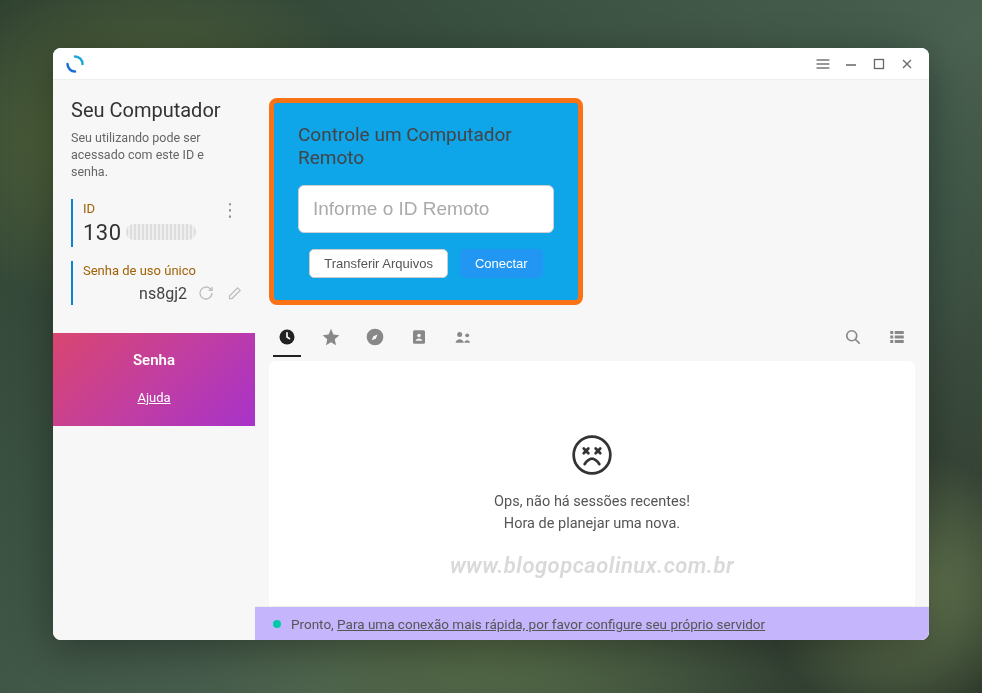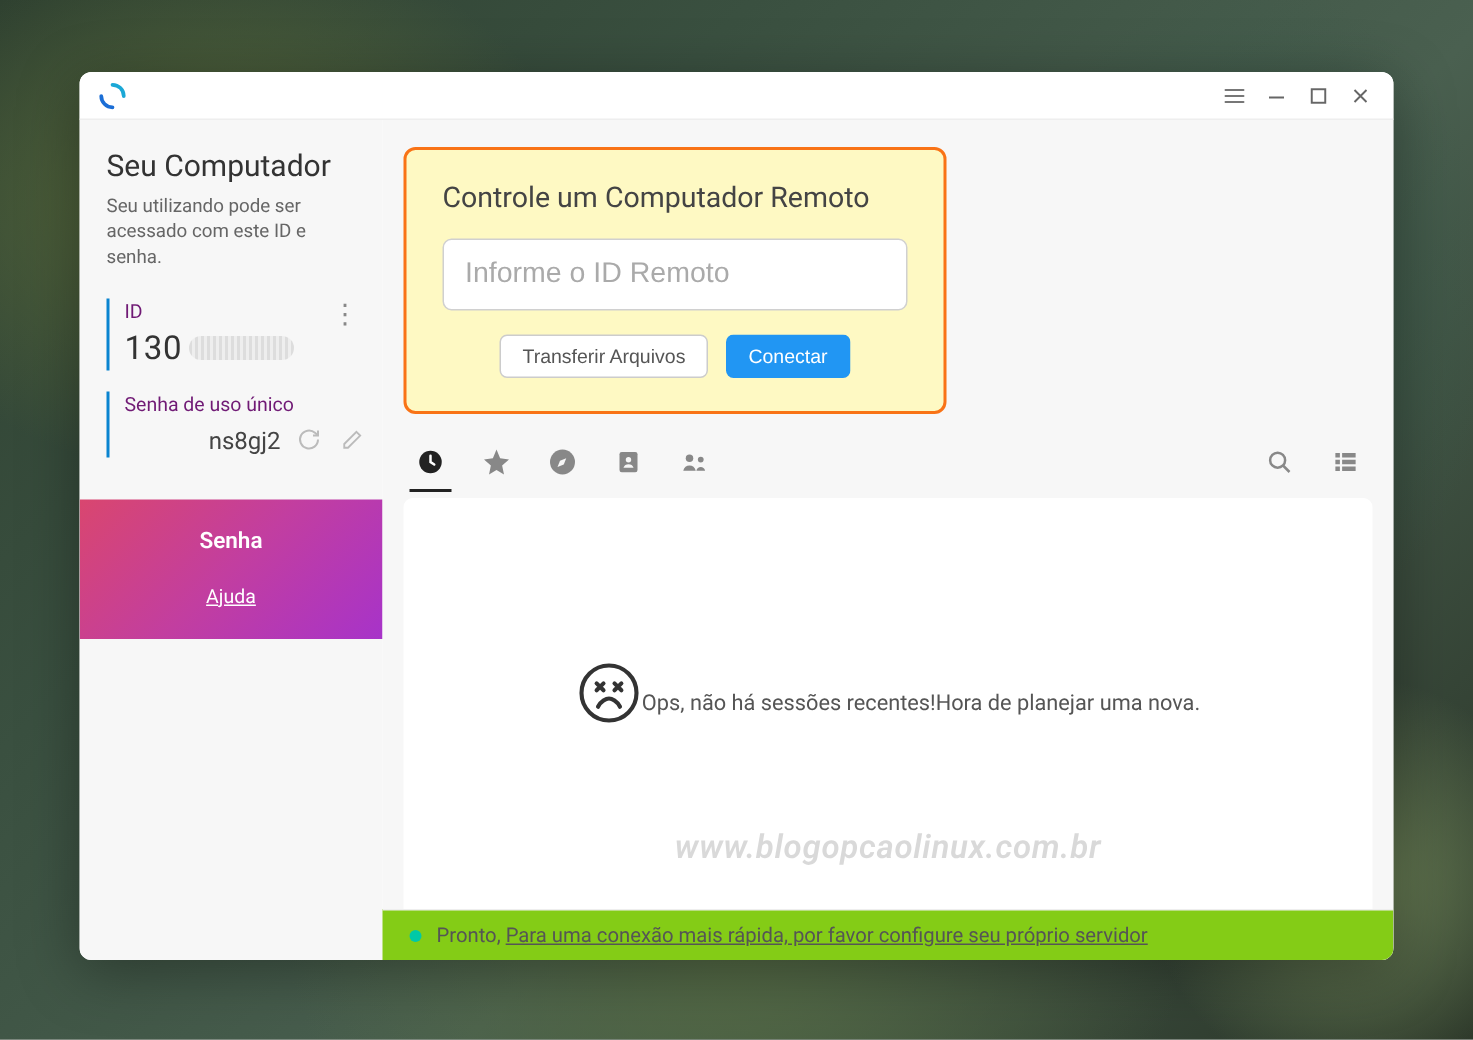--- a/index.html
+++ b/index.html
@@ -80,21 +80,21 @@
   line-height: 1.35;
 }
 .field-block {
   margin: 14px 12px 0 18px;
   border-left: 2px solid #0a84d0;
   padding: 2px 0 2px 10px;
   position: relative;
 }
 .field-label {
   font-size: 13px;
-  color: #701a75;
+  color: #a16207;
 }
 .field-value {
   font-size: 22px;
   color: #333;
   margin-top: 4px;
   letter-spacing: 0.5px;
   display: flex;
   align-items: center;
   gap: 4px;
 }
@@ -158,25 +158,25 @@
   cursor: pointer;
 }
 .main {
   flex: 1;
   display: flex;
   flex-direction: column;
   background: #f7f7f7;
 }
 .connect-card {
   margin: 18px 14px 14px 14px;
-  background: #fef9c3;
-  border: 2px solid #f97316;
+  background: #0ea5e9;
+  border: 5px solid #f97316;
   border-radius: 8px;
   padding: 20px 24px 22px 24px;
-  width: 362px;
+  width: 314px;
 }
 .connect-title {
   font-size: 19px;
   color: #444;
   font-weight: 400;
   margin-bottom: 16px;
 }
 .remote-input {
   width: 100%;
   border: 1px solid #d0d0d0;
@@ -230,21 +230,21 @@
   height: 2px;
   background: #222;
 }
 .tabs-spacer { flex: 1; }
 .sessions-area {
   flex: 1;
   background: #fff;
   margin: 12px 14px 0 14px;
   border-radius: 6px 6px 0 0;
   display: flex;
-  flex-direction: row;
+  flex-direction: column;
   align-items: center;
   justify-content: center;
   position: relative;
 }
 .empty-face {
   width: 44px; height: 44px;
   margin-bottom: 14px;
   color: #333;
 }
 .empty-line {
@@ -259,21 +259,21 @@
   left: 0; right: 0;
   text-align: center;
   font-size: 22px;
   font-style: italic;
   font-weight: 600;
   color: rgba(120,120,120,0.28);
   letter-spacing: 0.5px;
 }
 .statusbar {
   height: 34px;
-  background: #84cc16;
+  background: #c4b5fd;
   border-top: 1px solid #eee;
   display: flex;
   align-items: center;
   padding: 0 18px;
   font-size: 13.5px;
   color: #555;
   gap: 10px;
 }
 .status-dot {
   width: 8px; height: 8px;

